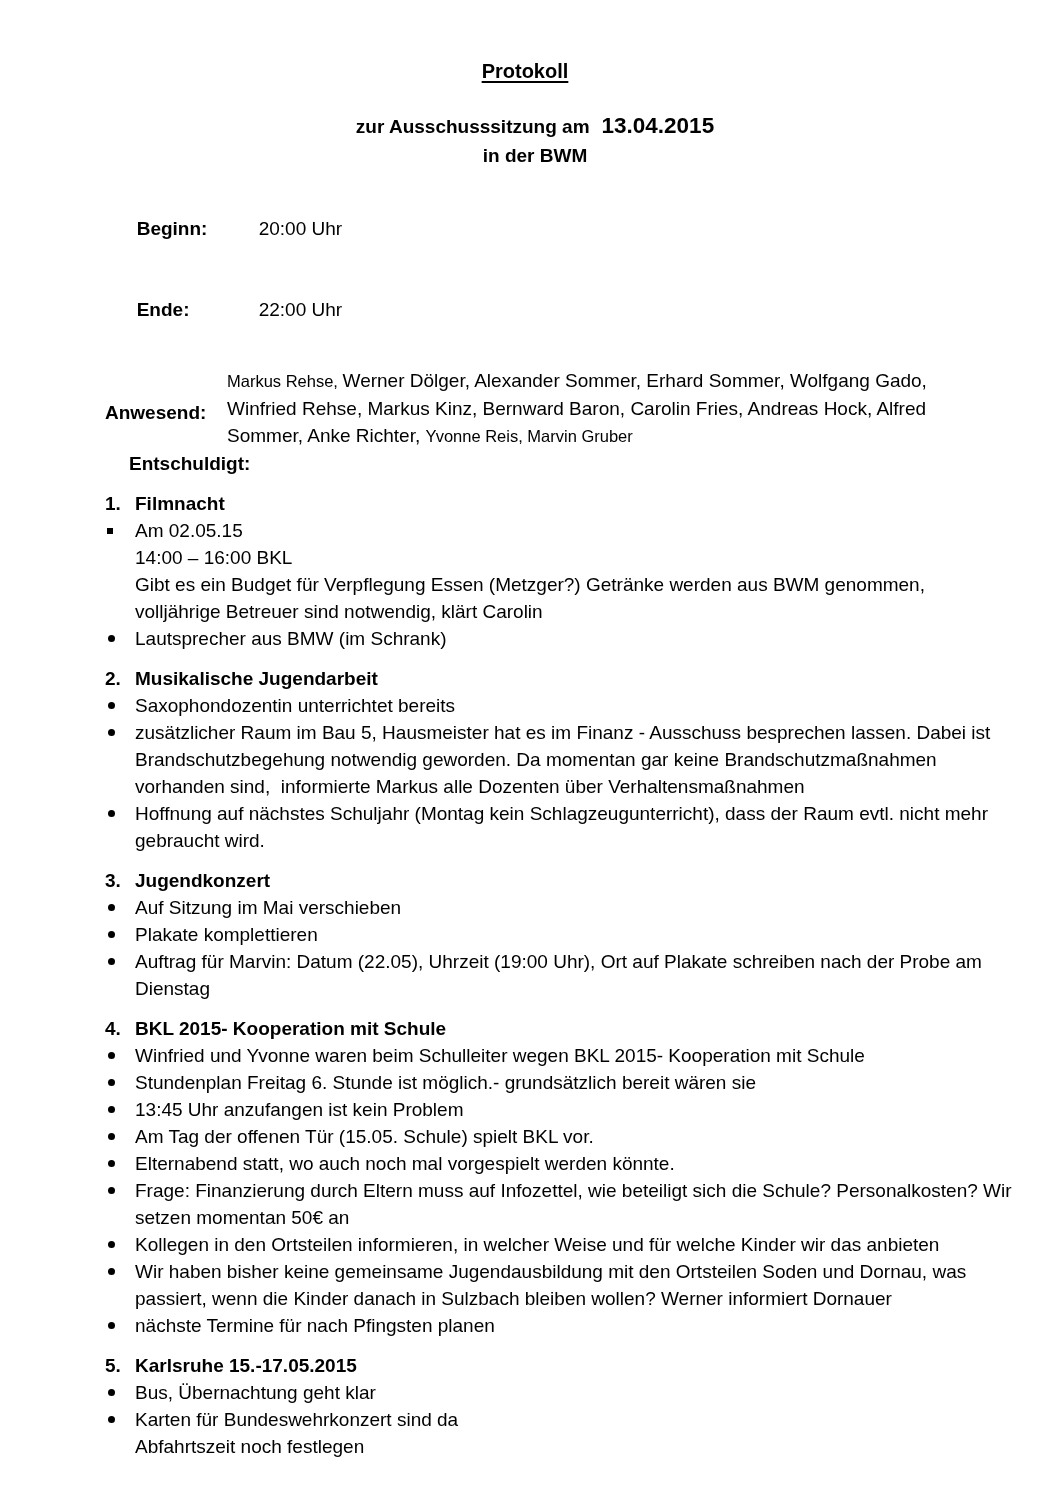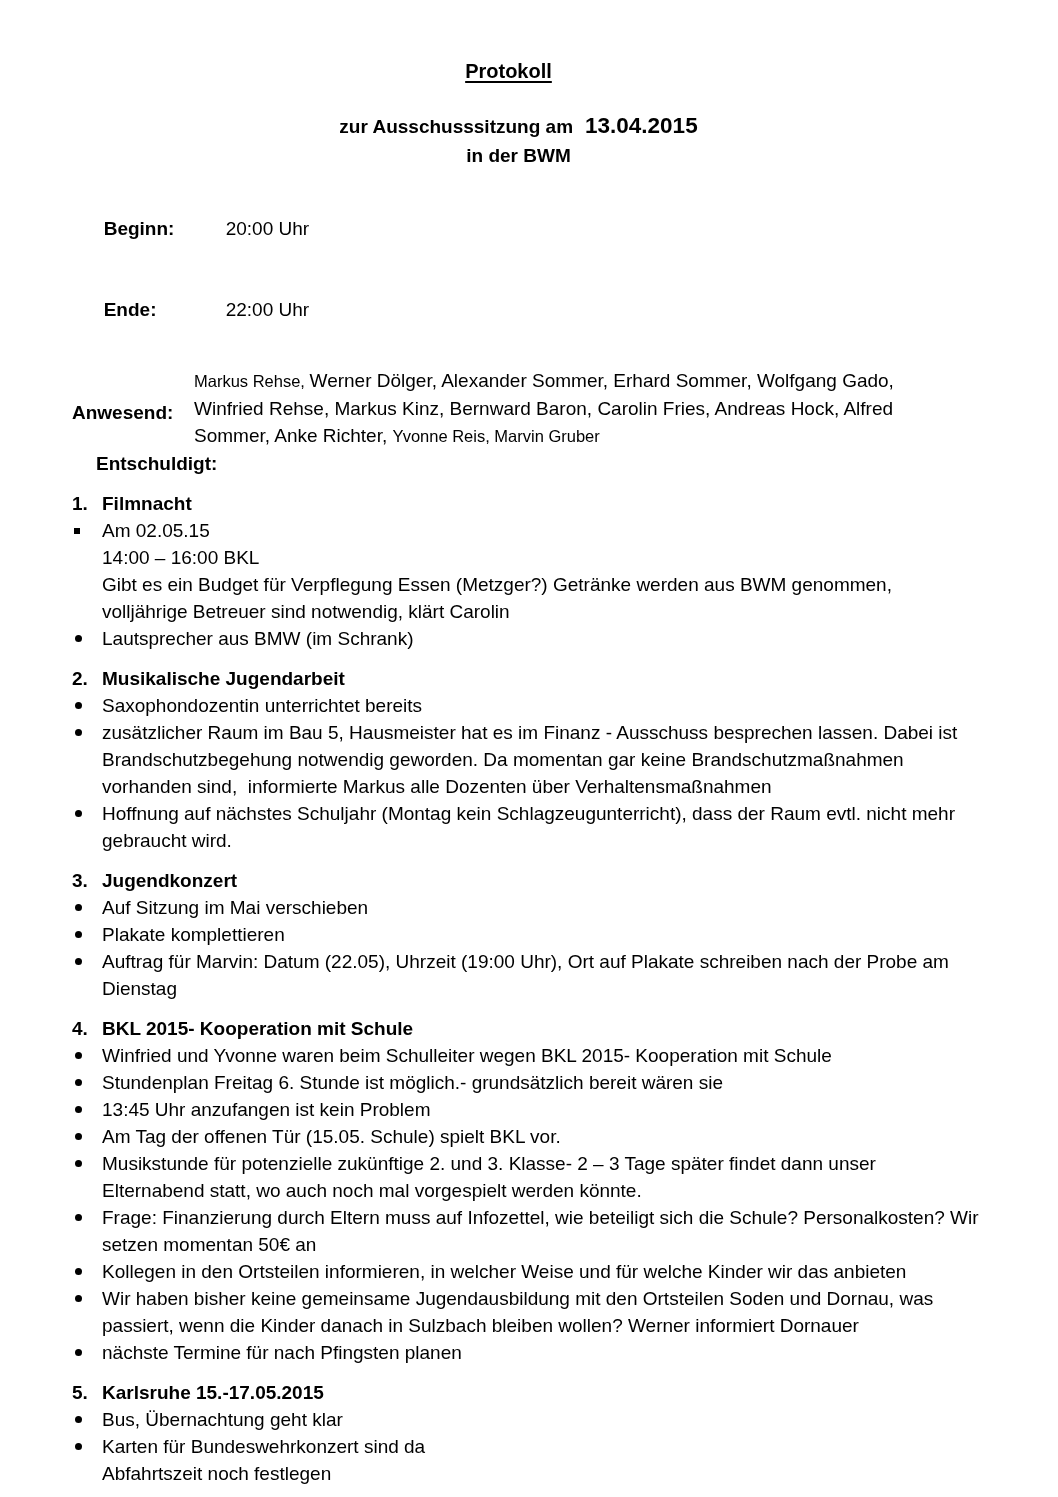--- a/index.html
+++ b/index.html
@@ -8,21 +8,21 @@
     background: #ffffff;
     color: #000000;
     font-family: "Liberation Sans", "DejaVu Sans", sans-serif;
   }
   .page {
     position: relative;
     width: 1020px;
     height: 1497px;
     background: #ffffff;
     box-sizing: border-box;
-    padding: 58px 55px 0 72px;
+    padding: 58px 55px 0 105px;
     font-size: 19px;
     overflow: hidden;
   }
   .doc-title {
     text-align: center;
     line-height: 27px;
     margin-bottom: 26px;
     margin-right: 20px;
   }
   .doc-title span {
@@ -226,21 +226,20 @@
           </div>
           <div class="item-lines">
             <div class="item-line">Am Tag der offenen Tür (15.05. Schule) spielt BKL vor.</div>
           </div>
         </div>
         <div class="item">
           <div class="marker-col">
             <span class="bullet-dot"></span>
           </div>
           <div class="item-lines">
-            <div class="item-line">Musikstunde für potenzielle zukünftige 2. und 3. Klasse- 2 – 3 Tage später findet dann unser</div>
             <div class="item-line">Elternabend statt, wo auch noch mal vorgespielt werden könnte.</div>
           </div>
         </div>
         <div class="item">
           <div class="marker-col">
             <span class="bullet-dot"></span>
           </div>
           <div class="item-lines">
             <div class="item-line">Frage: Finanzierung durch Eltern muss auf Infozettel, wie beteiligt sich die Schule? Personalkosten? Wir</div>
             <div class="item-line">setzen momentan 50€ an</div>

